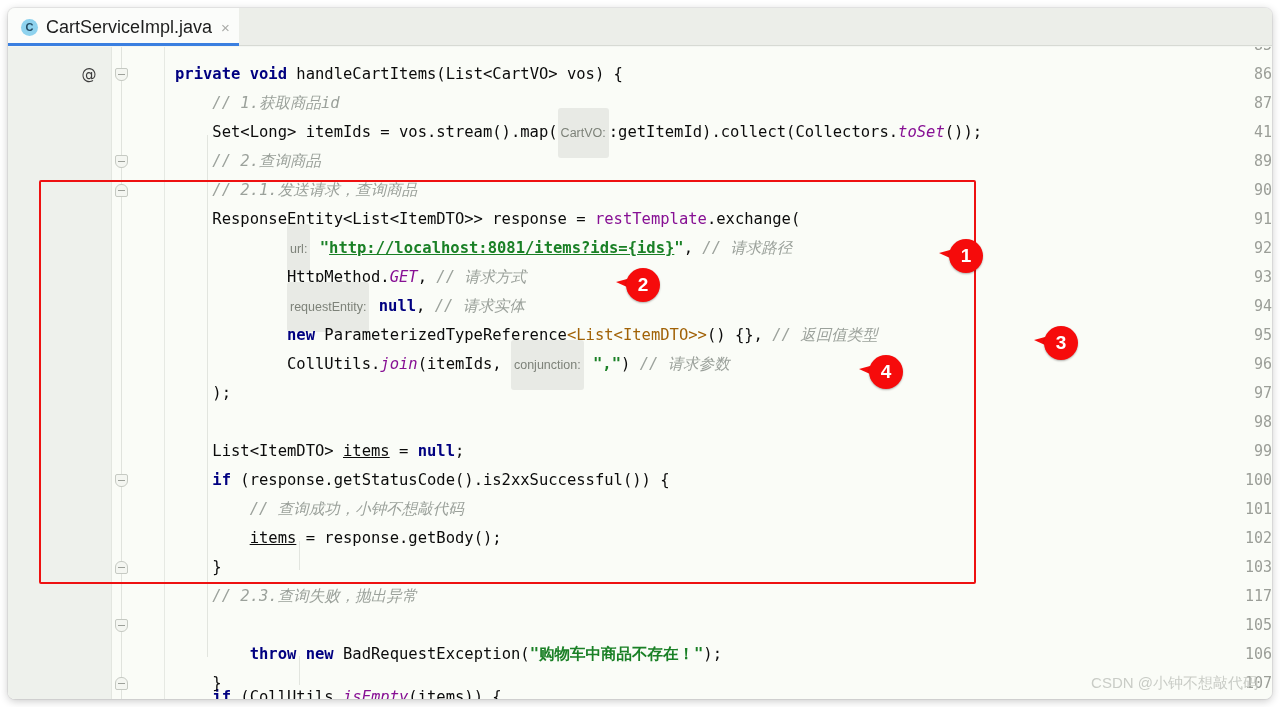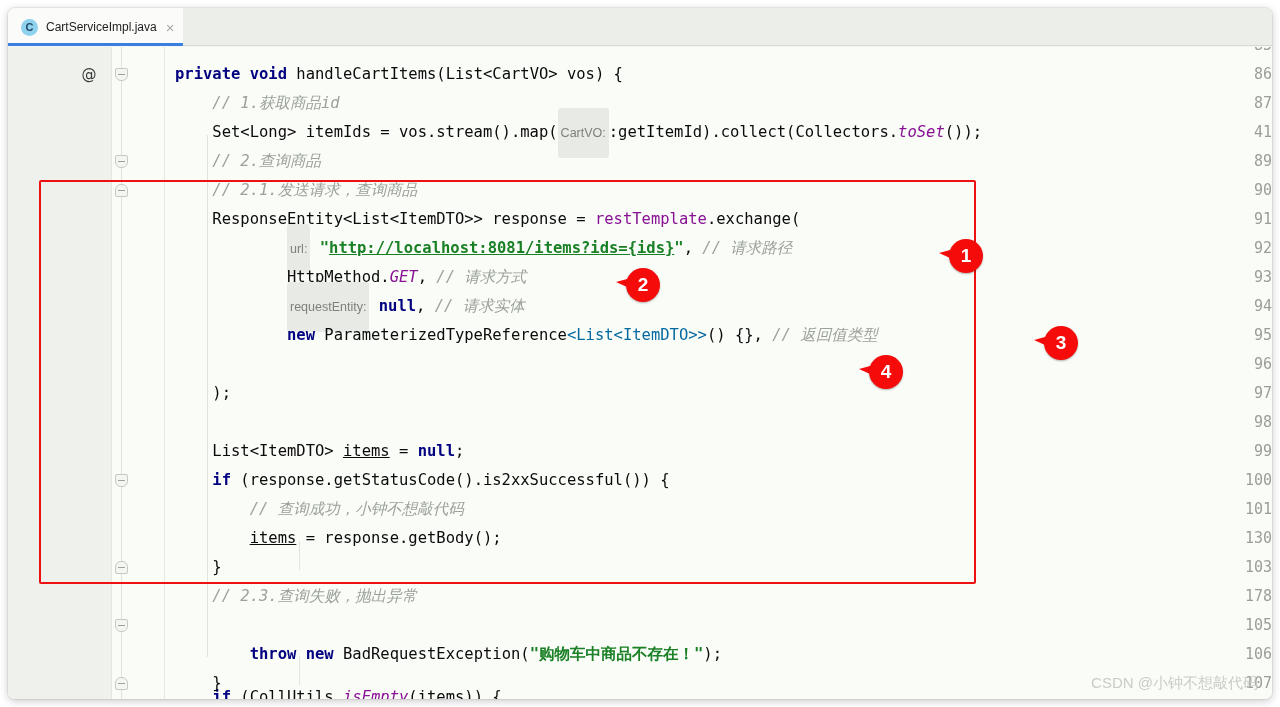--- a/index.html
+++ b/index.html
@@ -50,21 +50,21 @@
   .tab-icon {
     width: 17px; height: 17px; border-radius: 50%;
     background: #8ed2ee;
     color: #234b63;
     font-size: 11px; font-weight: bold;
     display: flex; align-items: center; justify-content: center;
     margin-right: 8px;
     flex: none;
   }
   .tab-title {
-    font-size: 12px;
+    font-size: 18px;
     color: #1d1d1d;
     white-space: nowrap;
   }
   .tab-close {
     margin-left: 9px;
     font-size: 15px;
     color: #a9aaa7;
     line-height: 1;
     cursor: pointer;
   }
@@ -152,21 +152,21 @@
     width: 1px;
     background: #e2e5df;
   }
 
   
   .kw    { color: #000080; font-weight: bold; }
   .cmt   { color: #9ba19b; font-style: italic; }
   .str   { color: #1a8026; font-weight: bold; }
   .field { color: #871094; }
   .stat  { color: #871094; font-style: italic; }
-  .gray  { color: #0369a1; }
+  .gray  { color: #a16207; }
   .ul    { text-decoration: underline; }
   .link  { color: #1a8026; font-weight: bold; text-decoration: underline; }
   .hint {
     background: #e8eae5;
     color: #7d8279;
     font-family: "Liberation Sans", sans-serif;
     font-size: 12.5px;
     border-radius: 3px;
     padding: 18px 3px;
   }
@@ -261,26 +261,26 @@
           <div class="lineno" style="top: 274px;">95</div>
           <div class="lineno" style="top: 303px;">96</div>
           <div class="lineno" style="top: 332px;">97</div>
           <div class="lineno" style="top: 361px;">98</div>
           <div class="lineno" style="top: 390px;">99</div>
           <div class="lineno" style="top: 419px;">100</div>
           <div class="fold down" style="top: 427px;">
             <span class="dash"></span>
           </div>
           <div class="lineno" style="top: 448px;">101</div>
-          <div class="lineno" style="top: 477px;">130</div>
+          <div class="lineno" style="top: 477px;">102</div>
           <div class="lineno" style="top: 506px;">103</div>
           <div class="fold up" style="top: 514px;">
             <span class="dash"></span>
           </div>
-          <div class="lineno" style="top: 535px;">178</div>
+          <div class="lineno" style="top: 535px;">117</div>
           <div class="lineno" style="top: 564px;">105</div>
           <div class="fold down" style="top: 572px;">
             <span class="dash"></span>
           </div>
           <div class="lineno" style="top: 593px;">106</div>
           <div class="lineno" style="top: 622px;">107</div>
           <div class="fold up" style="top: 630px;">
             <span class="dash"></span>
           </div>
         </div>
@@ -293,20 +293,21 @@
       <div class="cline" style="top: 13px;"><span class="kw">private</span> <span class="kw">void</span> handleCartItems(List&lt;CartVO&gt; vos) {</div>
           <div class="cline" style="top: 42px;">    <span class="cmt">// 1.获取商品id</span></div>
           <div class="cline" style="top: 71px;">    Set&lt;Long&gt; itemIds = vos.stream().map(<span class="hint">CartVO:</span>:getItemId).collect(Collectors.<span class="stat">toSet</span>());</div>
           <div class="cline" style="top: 100px;">    <span class="cmt">// 2.查询商品</span></div>
           <div class="cline" style="top: 129px;">    <span class="cmt">// 2.1.发送请求，查询商品</span></div>
           <div class="cline" style="top: 158px;">    ResponseEntity&lt;List&lt;ItemDTO&gt;&gt; response = <span class="field">restTemplate</span>.exchange(</div>
           <div class="cline" style="top: 187px;">            <span class="hint">url:</span> <span class="str">"</span><span class="link">http://localhost:8081/items?ids={ids}</span><span class="str">"</span>, <span class="cmt">// 请求路径</span></div>
           <div class="cline" style="top: 216px;">            HttpMethod.<span class="stat">GET</span>, <span class="cmt">// 请求方式</span></div>
           <div class="cline" style="top: 245px;">            <span class="hint">requestEntity:</span> <span class="kw">null</span>, <span class="cmt">// 请求实体</span></div>
           <div class="cline" style="top: 274px;">            <span class="kw">new</span> ParameterizedTypeReference<span class="gray">&lt;List&lt;ItemDTO&gt;&gt;</span>() {}, <span class="cmt">// 返回值类型</span></div>
+          <div class="cline" style="top: 303px;">            CollUtils.<span class="stat">join</span>(itemIds, <span class="hint">conjunction:</span> <span class="str">","</span>) <span class="cmt">// 请求参数</span></div>
           <div class="cline" style="top: 332px;">    );</div>
           <div class="cline" style="top: 390px;">    List&lt;ItemDTO&gt; <span class="ul">items</span> = <span class="kw">null</span>;</div>
           <div class="cline" style="top: 419px;">    <span class="kw">if</span> (response.getStatusCode().is2xxSuccessful()) {</div>
           <div class="cline" style="top: 448px;">        <span class="cmt">// 查询成功，小钟不想敲代码</span></div>
           <div class="cline" style="top: 477px;">        <span class="ul">items</span> = response.getBody();</div>
           <div class="cline" style="top: 506px;">    }</div>
           <div class="cline" style="top: 535px;">    <span class="cmt">// 2.3.查询失败，抛出异常</span></div>
           <div class="cline" style="top: 597px; margin-top: 39px;">    <span class="kw">if</span> (CollUtils.<span class="stat">isEmpty</span>(items)) {</div>
           <div class="cline" style="top: 593px;">        <span class="kw">throw</span> <span class="kw">new</span> BadRequestException(<span class="str">"购物车中商品不存在！"</span>);</div>
           <div class="cline" style="top: 622px;">    }</div>

